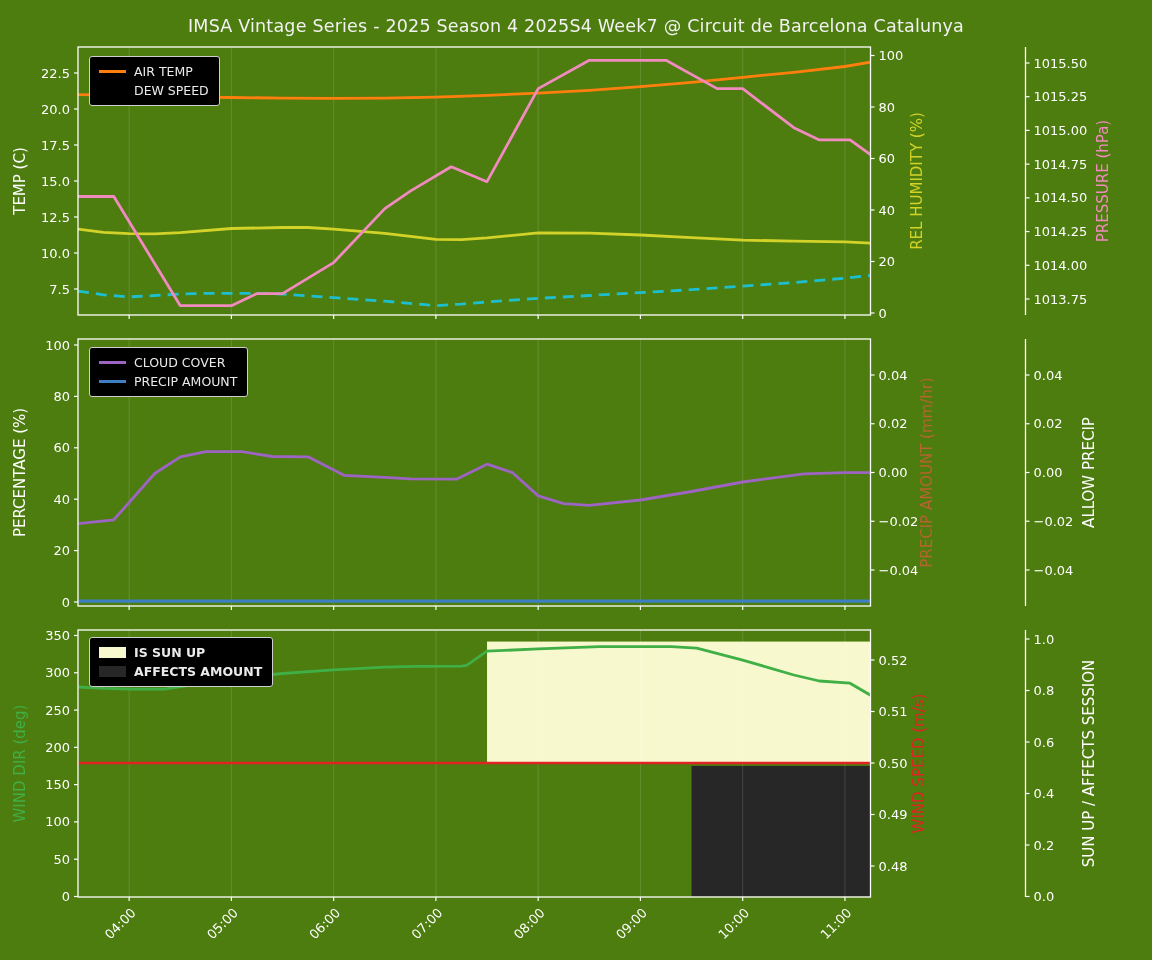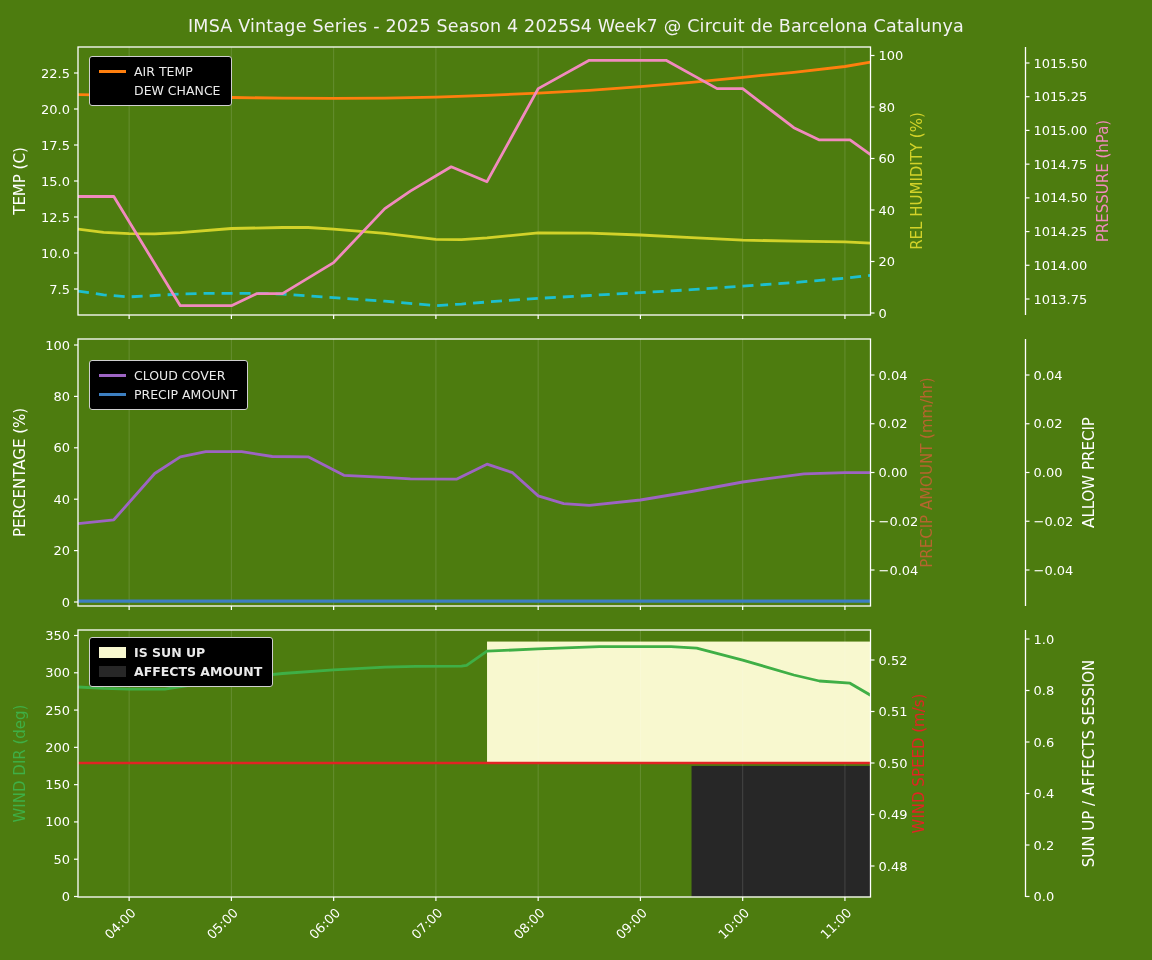--- a/index.html
+++ b/index.html
@@ -232,24 +232,24 @@
       </clipPath>
     </svg>
   <div id="legends">
       <div class="legend" style="left: 89px; top: 56px;">
         <div class="legend-item">
           <span class="sw-line" style="background: rgb(255, 127, 14);"></span>
           <span class="lbl">AIR TEMP</span>
         </div>
         <div class="legend-item">
           <span class="sw-line dashed" style="background-image: linear-gradient(90deg, rgb(29, 191, 207) 0px, rgb(29, 191, 207) 9px, transparent 9px, transparent 14px); background-size: 14px 3px;"></span>
-          <span class="lbl">DEW CHANCE</span>
+          <span class="lbl">DEW SPEED</span>
         </div>
       </div>
-      <div class="legend" style="left: 89px; top: 360px;">
+      <div class="legend" style="left: 89px; top: 347px;">
         <div class="legend-item">
           <span class="sw-line" style="background: rgb(157, 100, 195);"></span>
           <span class="lbl">CLOUD COVER</span>
         </div>
         <div class="legend-item">
           <span class="sw-line" style="background: rgb(61, 127, 193);"></span>
           <span class="lbl">PRECIP AMOUNT</span>
         </div>
       </div>
       <div class="legend" style="left: 89px; top: 637px; font-weight: bold;">

